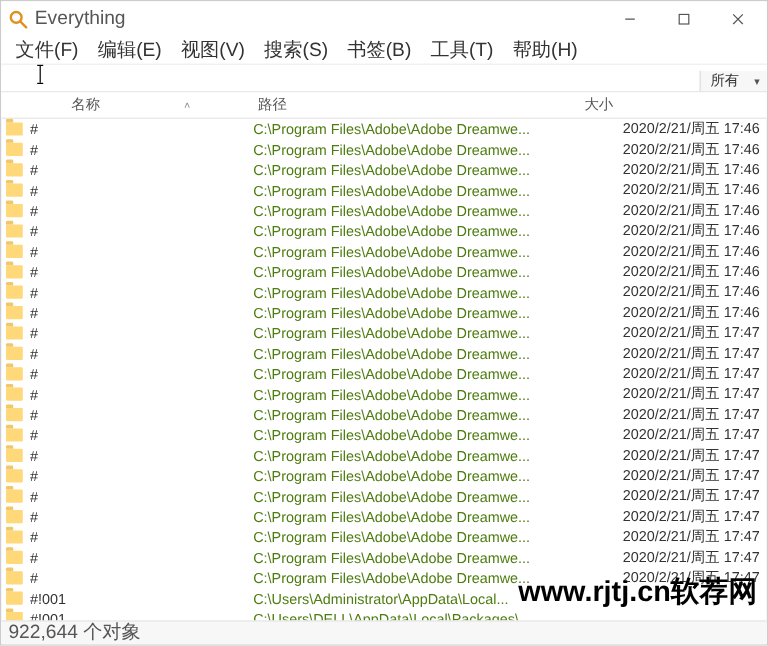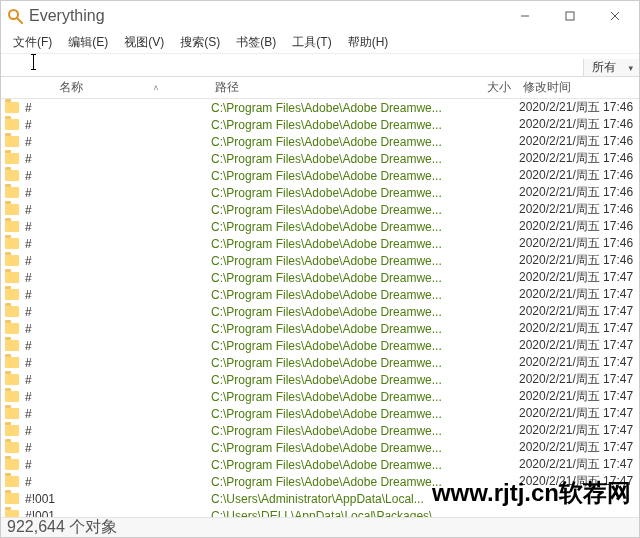--- a/index.html
+++ b/index.html
@@ -20,21 +20,21 @@
   .title-text { color:#555; font-size:16px; }
   .title-spacer { flex:1; }
   .win-controls { display:flex; }
   .win-btn {
     width:45px; height:28px; display:flex; align-items:center;
     justify-content:center; color:#555; font-size:12px;
   }
   .win-btn svg { stroke:#555; fill:none; stroke-width:1; }
   .menubar {
     height:22px; display:flex; align-items:center;
-    padding:0 4px; background:#fff; font-size:12px; color:#333;
+    padding:0 4px; background:#fff; font-size:16px; color:#333;
   }
   .menu-item { padding:2px 8px; }
   .toolbar {
     height:24px; display:flex; align-items:flex-end;
     border-top:1px solid #eee; border-bottom:1px solid #ddd; background:#fff;
   }
   .search-input {
     flex:1; border:none; outline:none; font-size:12px;
     padding:0 6px; background:#fff; color:#333;
   }
@@ -141,21 +141,20 @@
 </div>
 <div class="caret"></div>
 
 <div class="headers">
   <div class="col-name">
     <span>名称</span>
     <span class="sort-caret">˄</span>
   </div>
   <div class="col-path">路径</div>
   <div class="col-size">大小</div>
-  <div class="col-date">修改时间</div>
 </div>
 
 <div class="rows" id="rows">
     <div class="row">
       <div class="c-name">
         <span class="folder-icon"></span>
         <span>#</span>
       </div>
       <div class="c-path">C:\Program Files\Adobe\Adobe Dreamwe...</div>
       <div class="c-size"></div>

